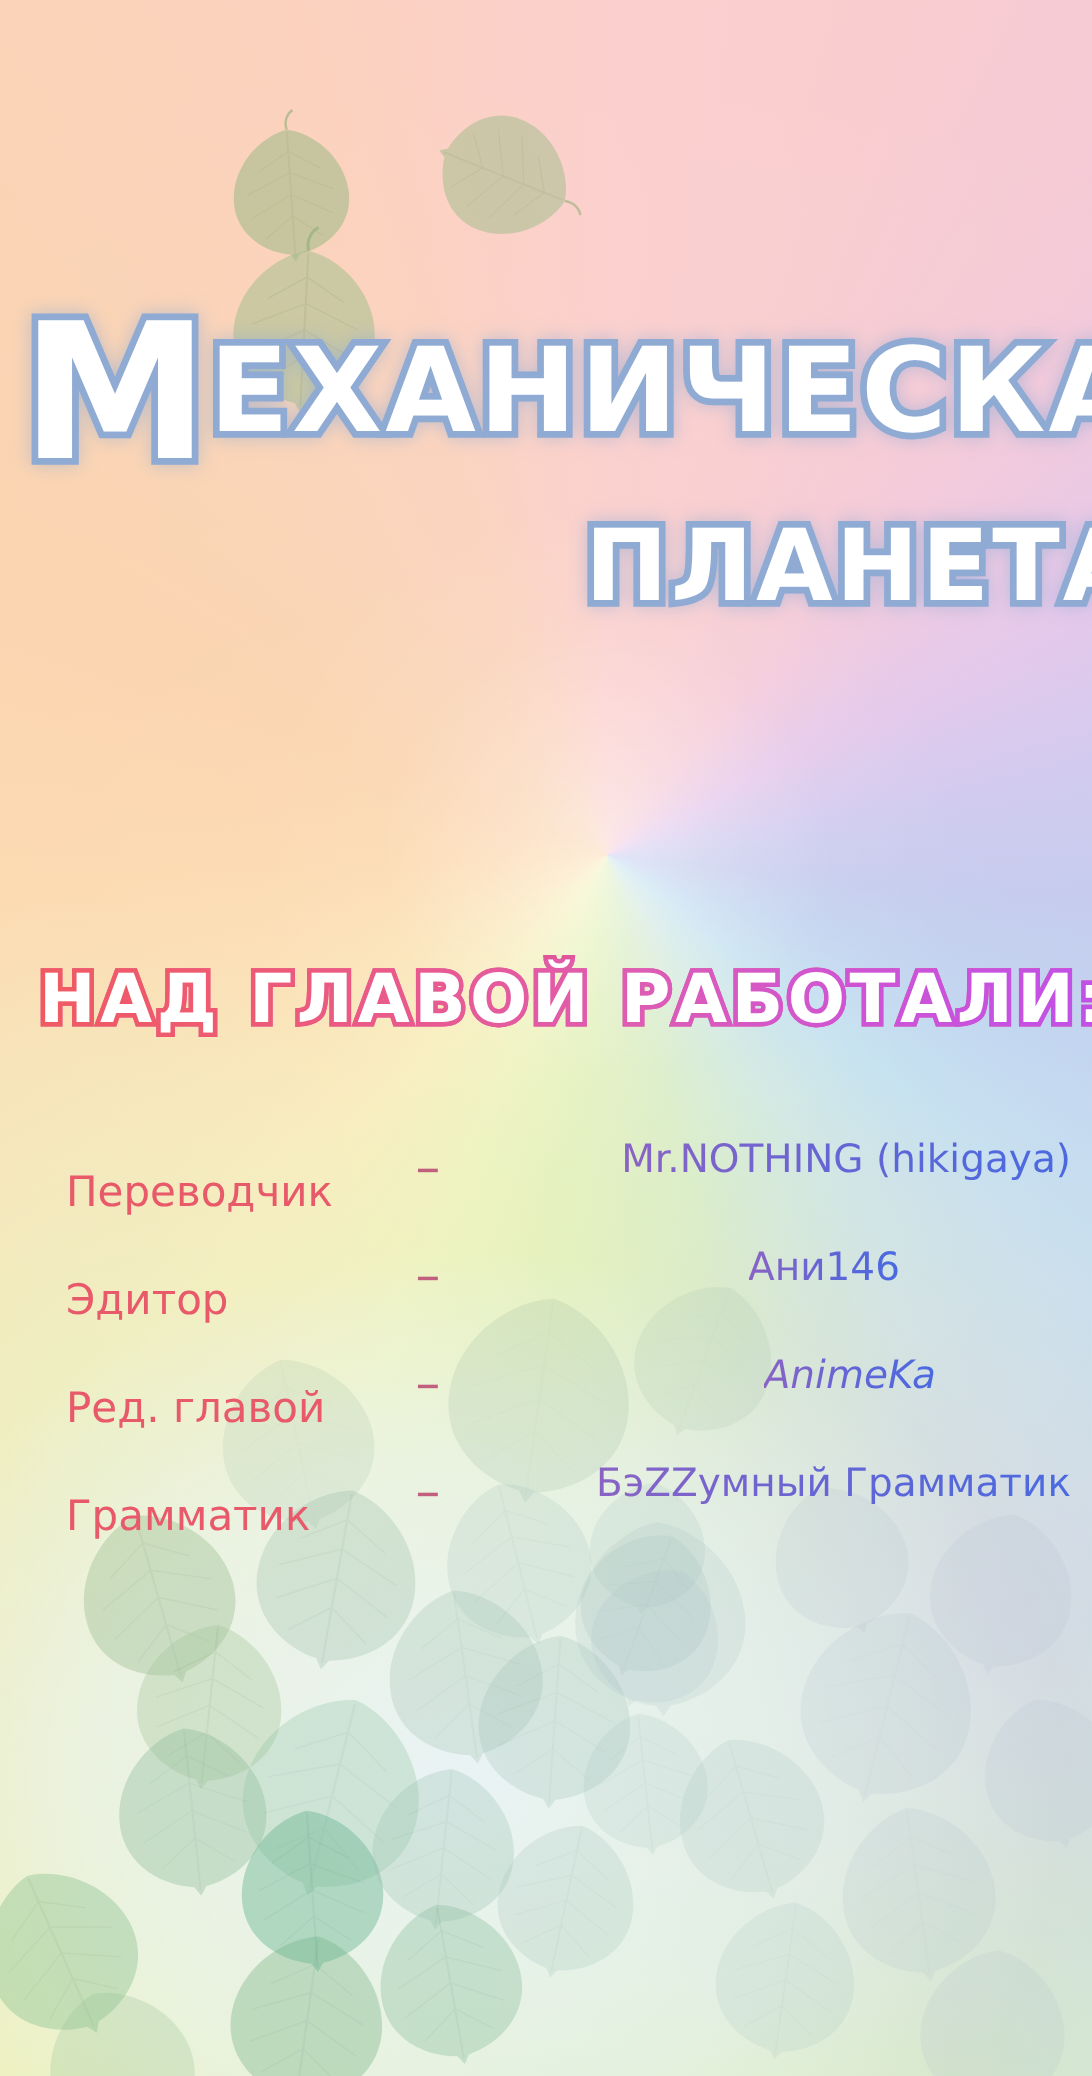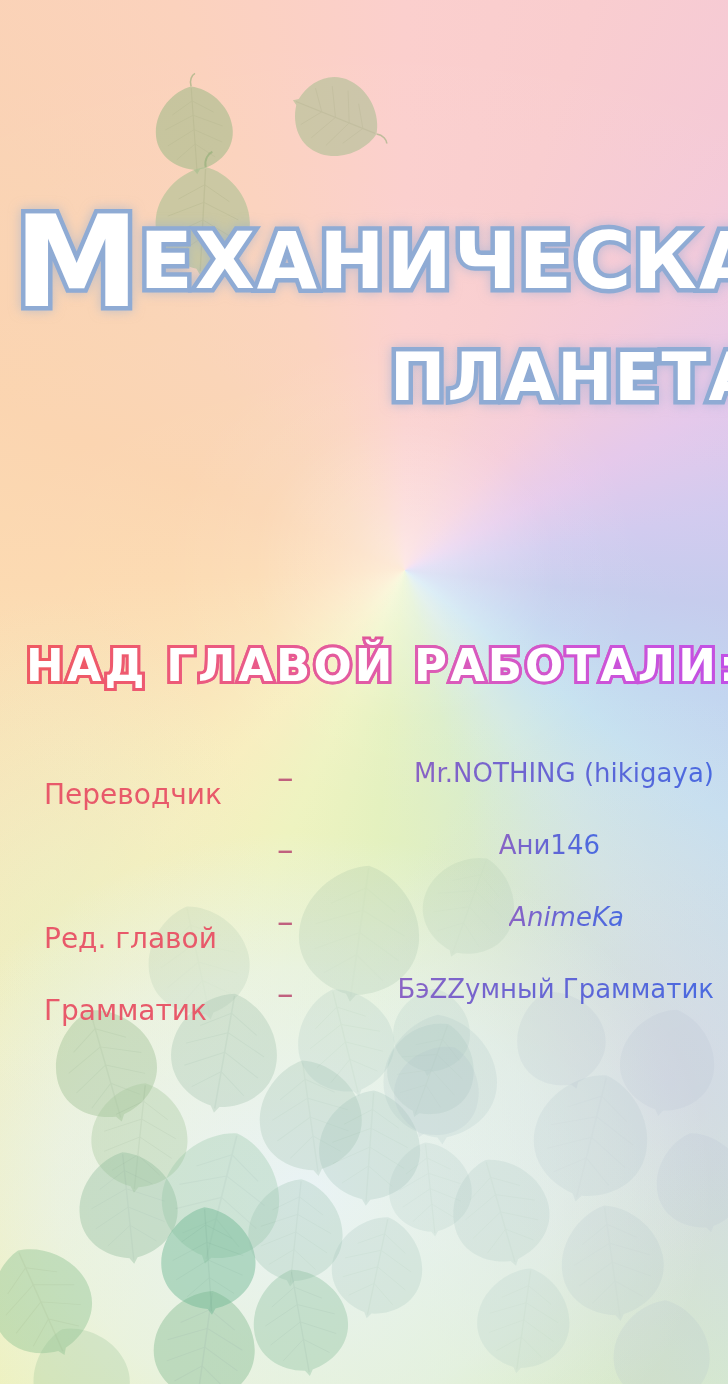--- a/index.html
+++ b/index.html
@@ -391,20 +391,21 @@
 
   <div id="credits-list">
 
     <div class="credit-row" data-row="1">
       <span class="credit-role">Переводчик</span>
       <span class="credit-dash">–</span>
       <span class="credit-name">Mr.NOTHING (hikigaya)</span>
     </div>
 
     <div class="credit-row" data-row="2">
+      <span class="credit-role">Эдитор</span>
       <span class="credit-dash">–</span>
       <span class="credit-name">Ани146</span>
     </div>
 
     <div class="credit-row" data-row="3">
       <span class="credit-role">Ред. главой</span>
       <span class="credit-dash">–</span>
       <span class="credit-name">AnimeKa</span>
     </div>
 

